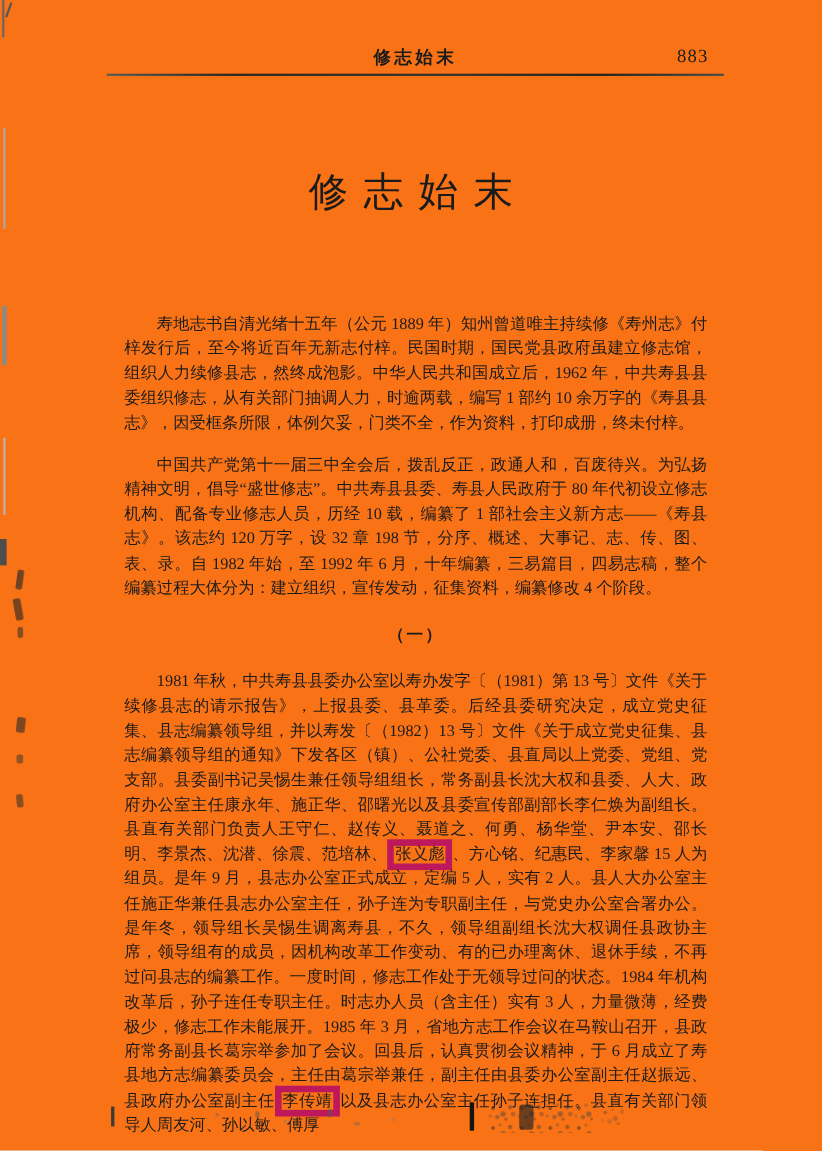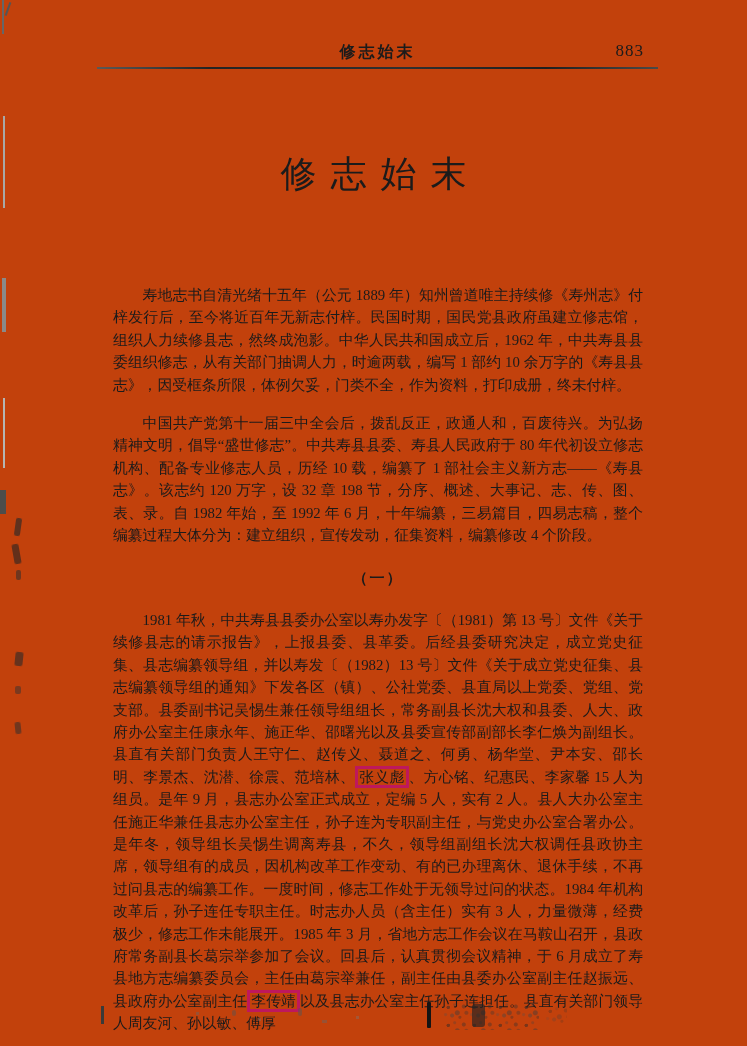--- a/index.html
+++ b/index.html
@@ -1,20 +1,20 @@
 <!DOCTYPE html>
 <html><head>
 <meta charset="utf-8">
 <style>
   html,body{margin:0;padding:0;background:#dcdcda;}
   .page{
     position:relative;
     width:747px;height:1046px;
     margin:0 auto;
-    background:#c2410c;
+    background:#f97316;
     overflow:hidden;
     font-family:"Liberation Serif",serif;
     color:#1b1b1b;
   }
   
   .running-head{position:absolute;top:41px;left:97px;width:561px;height:26px;}
   .running-title{
     position:absolute;left:0;right:0;top:1px;text-align:center;
     font-family:"Liberation Sans",sans-serif;font-weight:bold;
     font-size:16px;letter-spacing:3px;
@@ -35,21 +35,21 @@
     position:absolute;top:268px;left:97px;width:562px;
     font-size:14.8px;line-height:22.4px;
     text-align:justify;
   }
   .body-text p{margin:16px;text-indent:2em;}
   .section-marker{
     text-align:center;text-indent:0;
     font-family:"Liberation Sans",sans-serif;font-weight:bold;font-size:15px;
     margin:21px 0 19px 0;letter-spacing:2px;
   }
-  .boxed{border:3px solid #be185d;padding:0 1px;}
+  .boxed{border:6px solid #be185d;padding:0 1px;}
   
   .art{position:absolute;pointer-events:none;}
   .blur{filter:blur(0.6px);}
   .blotch{
     background:
       radial-gradient(circle at 20% 30%, rgba(40,40,40,.55) 0 1.5px, transparent 2px),
       radial-gradient(circle at 55% 60%, rgba(60,60,60,.5) 0 2px, transparent 3px),
       radial-gradient(circle at 80% 25%, rgba(50,50,50,.45) 0 1.5px, transparent 2.5px),
       radial-gradient(circle at 35% 75%, rgba(70,70,70,.5) 0 1.5px, transparent 2.5px),
       radial-gradient(circle at 65% 85%, rgba(45,45,45,.4) 0 1px, transparent 2px),

